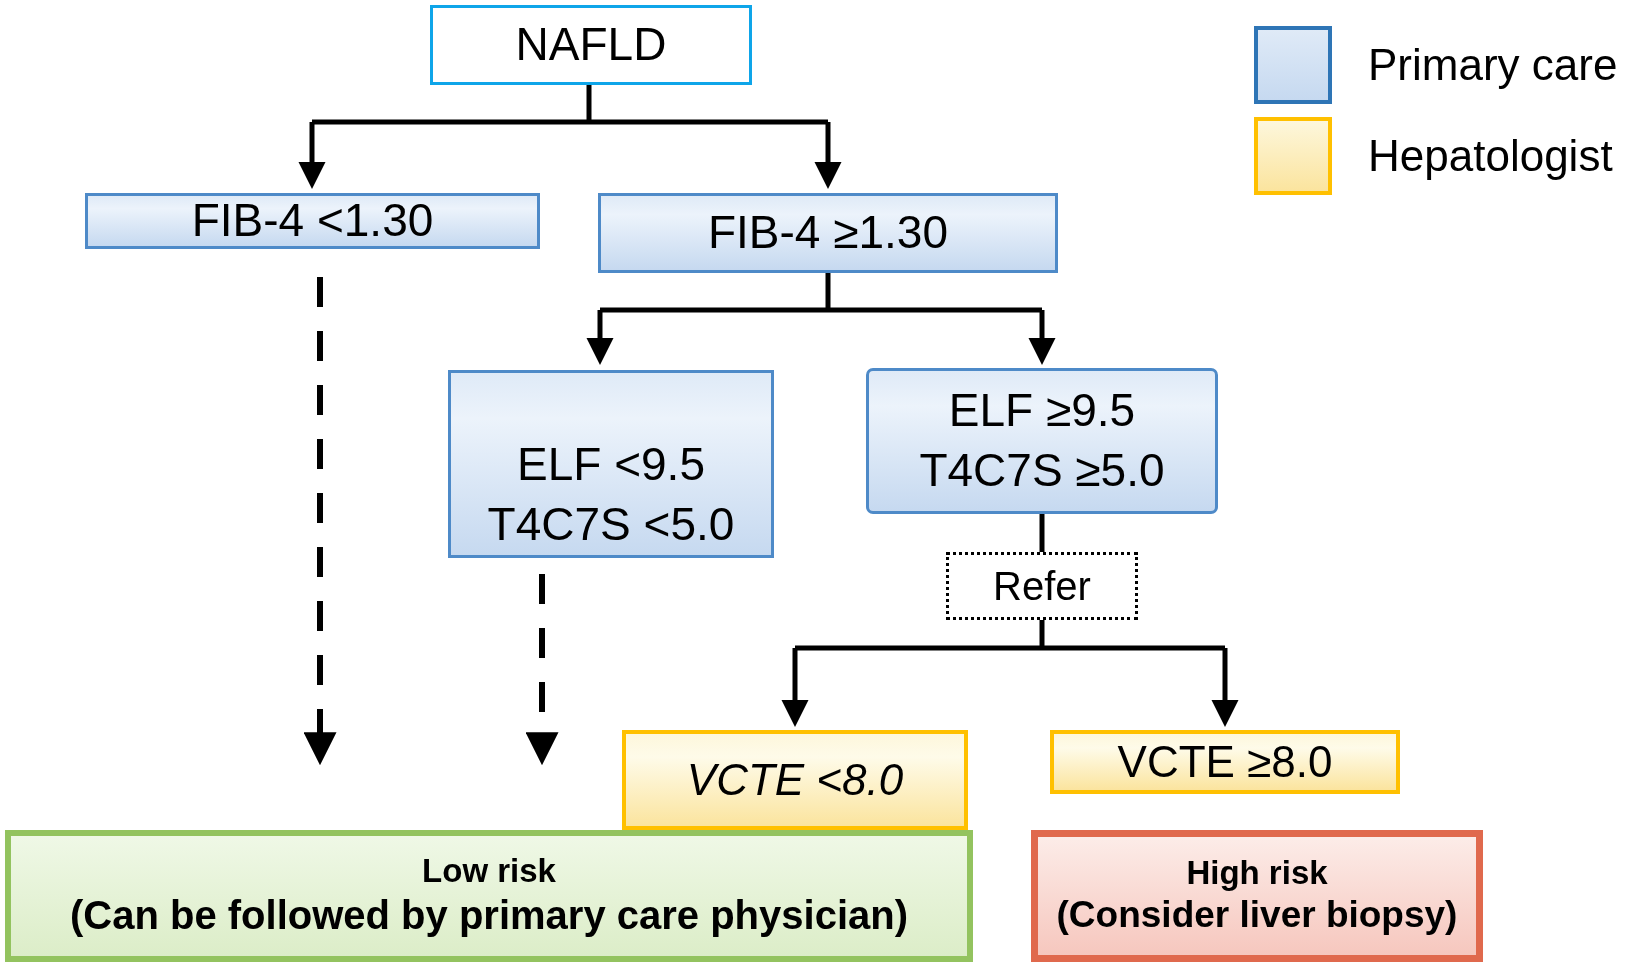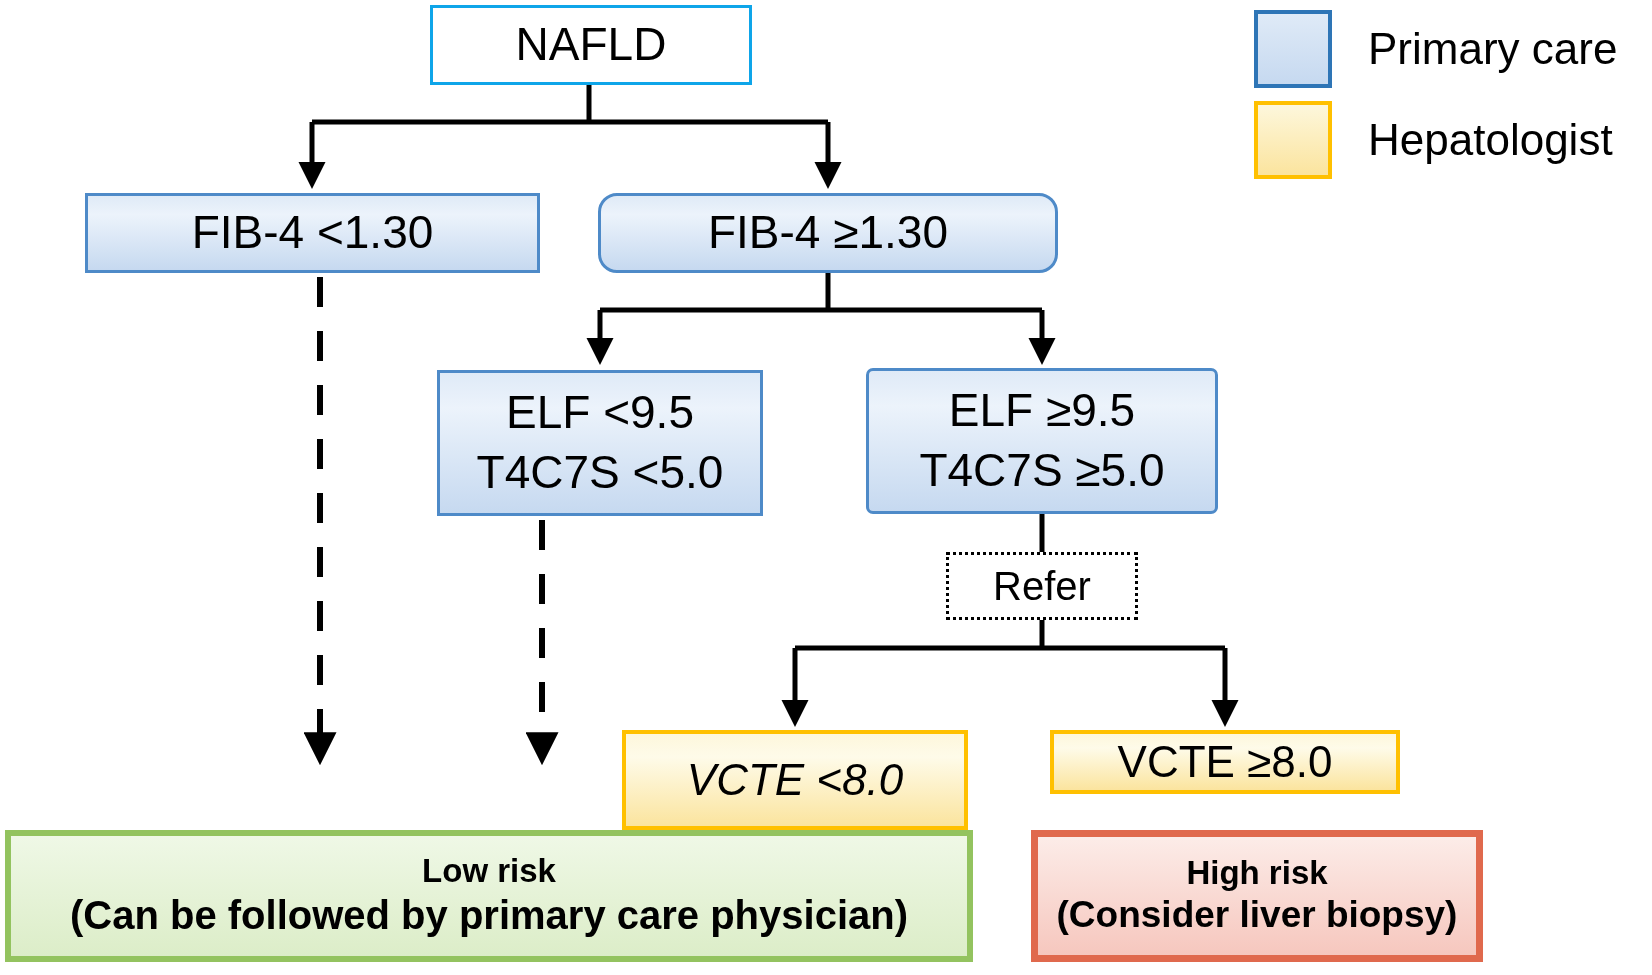--- a/index.html
+++ b/index.html
@@ -63,21 +63,21 @@
   .red {
     background: linear-gradient(180deg, var(--red-fill-top) 0%, var(--red-fill-bottom) 100%);
     border: 7px solid var(--red-border);
   }
   .risk-title { font-size: 33px; font-weight: bold; line-height: 1.15; }
   .risk-sub-low { font-size: 40px; font-weight: bold; line-height: 1.25; }
   .risk-sub-high { font-size: 37px; font-weight: bold; line-height: 1.25; }
 
   .legend {
     position: absolute;
-    left: 1254px; top: 10px;
+    left: 1254px; top: 26px;
     z-index: 2;
     display: flex;
     flex-direction: column;
     gap: 13px;
   }
   .legend-row { display: flex; align-items: center; }
   .swatch {
     width: 78px; height: 78px;
     box-sizing: border-box;
     flex: 0 0 auto;
@@ -137,28 +137,28 @@
     <div class="legend-row">
       <span class="swatch blue-sw"></span>
       <span class="legend-label">Primary care</span>
     </div>
     <div class="legend-row">
       <span class="swatch yellow-sw"></span>
       <span class="legend-label">Hepatologist</span>
     </div>
   </div>
 
-  <div class="node blue" style="left:85px; top:193px; width:455px; height:80px;">
+  <div class="node blue" style="left:85px; top:193px; width:455px; height:56px;">
     <span>FIB-4 &lt;1.30</span>
   </div>
-  <div class="node blue" style="left:598px; top:193px; width:460px; height:80px;border-radius:19px;">
+  <div class="node blue" style="left:598px; top:193px; width:460px; height:80px;">
     <span>FIB-4 ≥1.30</span>
   </div>
 
-  <div class="node blue" style="left:437px; top:370px; width:326px; height:146px;">
+  <div class="node blue" style="left:448px; top:370px; width:326px; height:188px;justify-content:flex-end;">
     <div>ELF &lt;9.5</div>
     <div>T4C7S &lt;5.0</div>
   </div>
   <div class="node blue" style="left:866px; top:368px; width:352px; height:146px;border-radius:7px;">
     <div>ELF ≥9.5</div>
     <div>T4C7S ≥5.0</div>
   </div>
 
   <div class="node refer" style="left:946px; top:552px; width:192px; height:68px;">
     <span>Refer</span>

